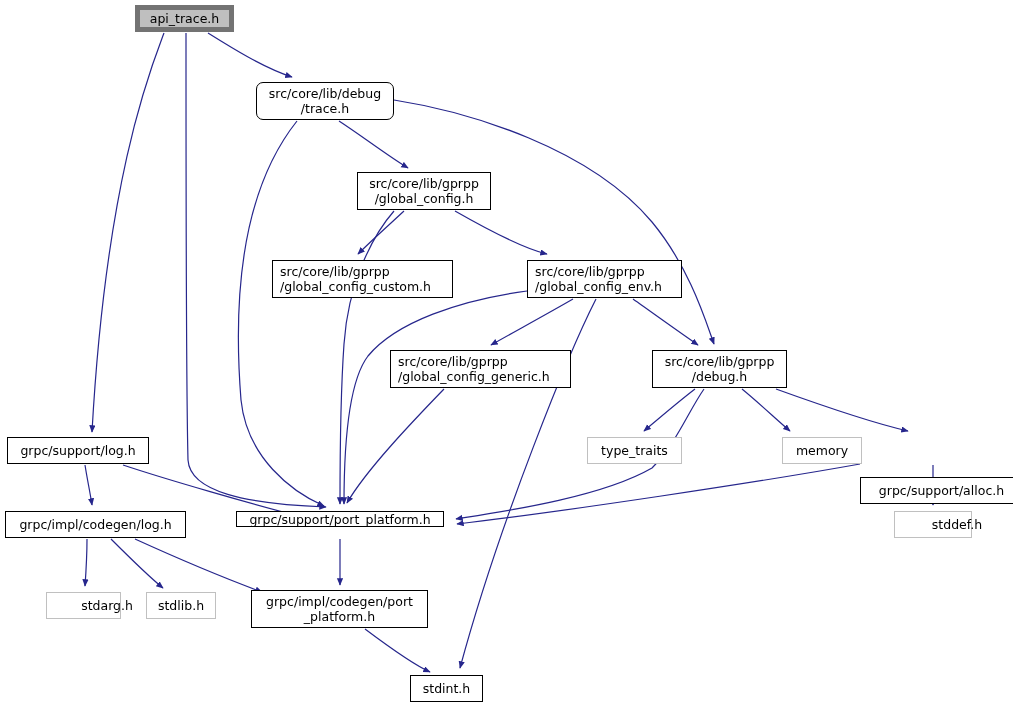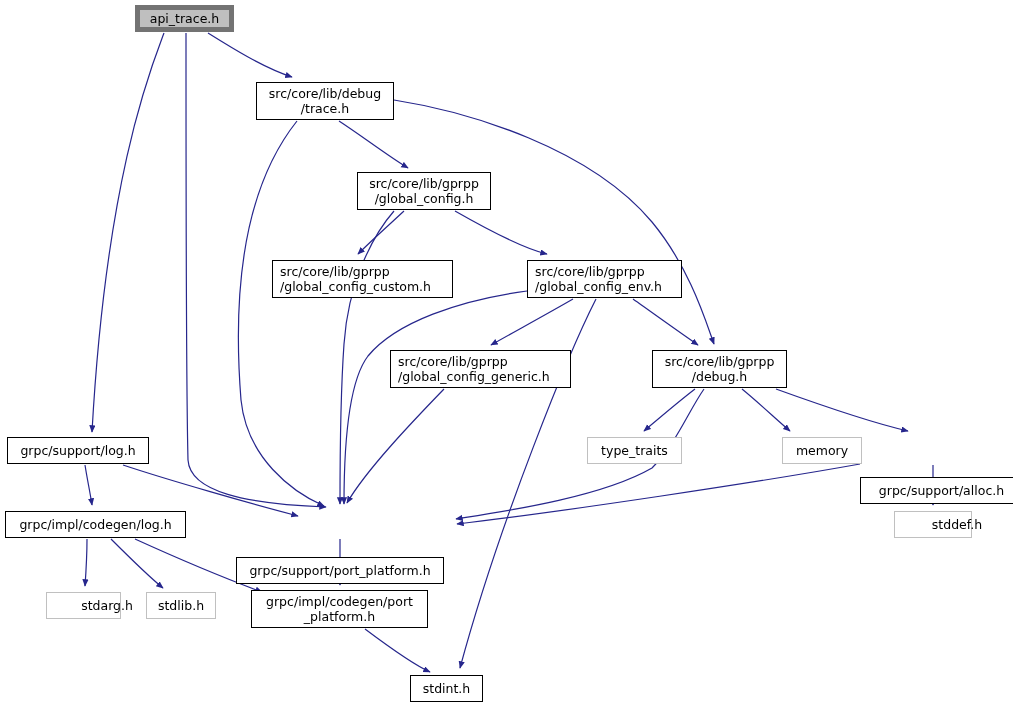--- a/index.html
+++ b/index.html
@@ -94,21 +94,21 @@
         <path d="M 340,539 C 340,554 340,572 340,585" fill="none" stroke="#26268c" stroke-width="1.2" marker-end="url(#arrowhead)"></path>
         <path d="M 365,629 C 385,644 412,664 430,672" fill="none" stroke="#26268c" stroke-width="1.2" marker-end="url(#arrowhead)"></path>
         <path d="M 933,465 C 933,478 933,492 933,505" fill="none" stroke="#26268c" stroke-width="1.2" marker-end="url(#arrowhead)"></path>
         <path d="M 860,464 C 760,482 560,512 457,524" fill="none" stroke="#26268c" stroke-width="1.2" marker-end="url(#arrowhead)"></path>
       </g>
   </svg>
   <div id="nodes-group">
       <div class="node root" style="left: 135px; top: 5px; width: 99px; height: 27px;">
         <span class="node-line">api_trace.h</span>
       </div>
-      <div class="node" style="left: 256px; top: 82px; width: 138px; height: 38px;">
+      <div class="node" style="left: 256px; top: 82px; width: 138px; height: 38px; border-radius: 7px;">
         <span class="node-line">src/core/lib/debug</span>
         <span class="node-line">/trace.h</span>
       </div>
       <div class="node" style="left: 357px; top: 172px; width: 134px; height: 38px;">
         <span class="node-line">src/core/lib/gprpp</span>
         <span class="node-line">/global_config.h</span>
       </div>
       <div class="node leftalign" style="left: 272px; top: 260px; width: 181px; height: 38px;">
         <span class="node-line">src/core/lib/gprpp</span>
         <span class="node-line">/global_config_custom.h</span>
@@ -133,21 +133,21 @@
       </div>
       <div class="node sys" style="left: 754px; top: 437px; width: 80px; height: 27px; margin-left: 28px;">
         <span class="node-line">memory</span>
       </div>
       <div class="node" style="left: 860px; top: 437px; width: 163px; height: 27px; margin-top: 40px;">
         <span class="node-line">grpc/support/alloc.h</span>
       </div>
       <div class="node" style="left: 5px; top: 511px; width: 181px; height: 27px;">
         <span class="node-line">grpc/impl/codegen/log.h</span>
       </div>
-      <div class="node" style="left: 236px; top: 511px; width: 208px; height: 27px; margin-top: 46px;">
+      <div class="node" style="left: 236px; top: 511px; width: 208px; height: 16px;">
         <span class="node-line">grpc/support/port_platform.h</span>
       </div>
       <div class="node sys" style="left: 894px; top: 511px; width: 78px; height: 27px; padding-left: 48px;">
         <span class="node-line">stddef.h</span>
       </div>
       <div class="node sys" style="left: 46px; top: 592px; width: 75px; height: 27px; padding-left: 47px;">
         <span class="node-line">stdarg.h</span>
       </div>
       <div class="node sys" style="left: 146px; top: 592px; width: 70px; height: 27px;">
         <span class="node-line">stdlib.h</span>

